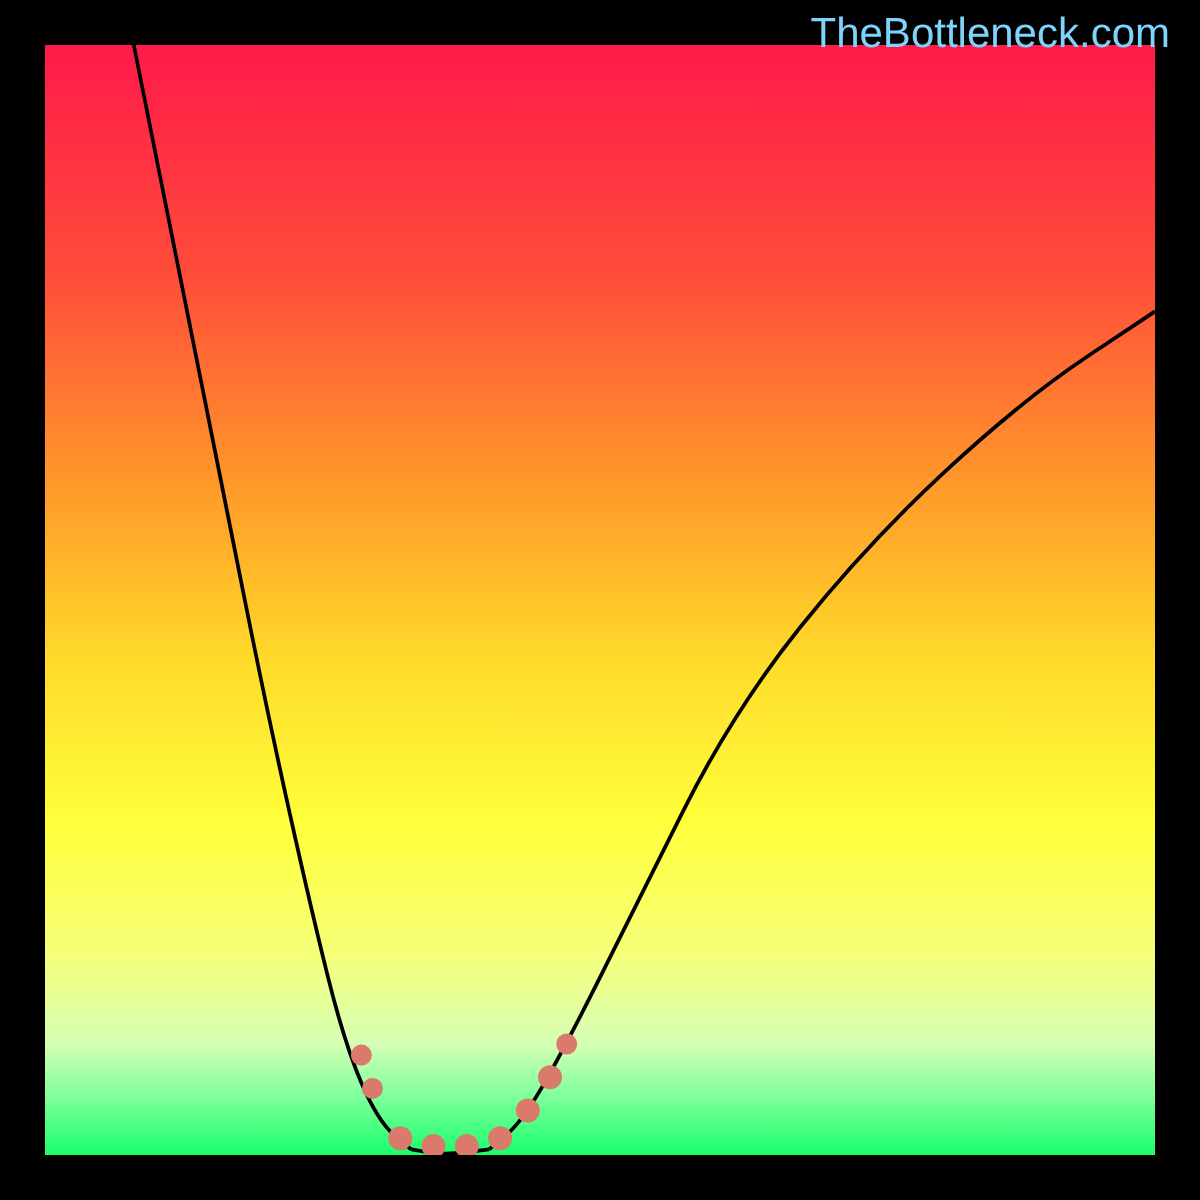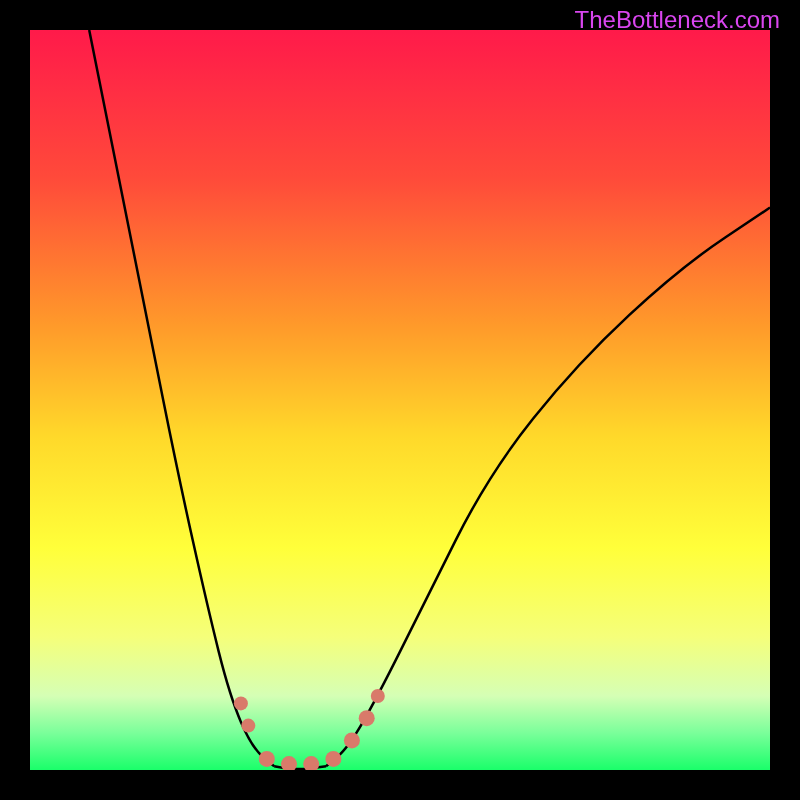--- a/index.html
+++ b/index.html
@@ -1,17 +1,17 @@
 <!DOCTYPE html>
 <html><head>
 <meta charset="utf-8">
 <style>
   * { margin: 0; padding: 0; box-sizing: border-box; }
   body { width: 800px; height: 800px; background: #000; position: relative; font-family: Arial, sans-serif; }
-  .watermark { position: absolute; top: 6px; right: 20px; color: #d946ef; font-size: 24px; font-weight: 500; z-index: 10; }
+  .watermark { position: absolute; top: 6px; right: 20px; color: #7dd3fc; font-size: 28px; font-weight: 500; z-index: 10; }
   .frame { position: absolute; top: 30px; left: 30px; width: 740px; height: 740px; overflow: hidden; }
   .gradient { position: absolute; inset: 0; }
   .curve-layer { position: absolute; inset: 0; }
   .markers { position: absolute; inset: 0; }
 </style>
 </head>
 <body>
 
 <div class="watermark">TheBottleneck.com</div>
 

